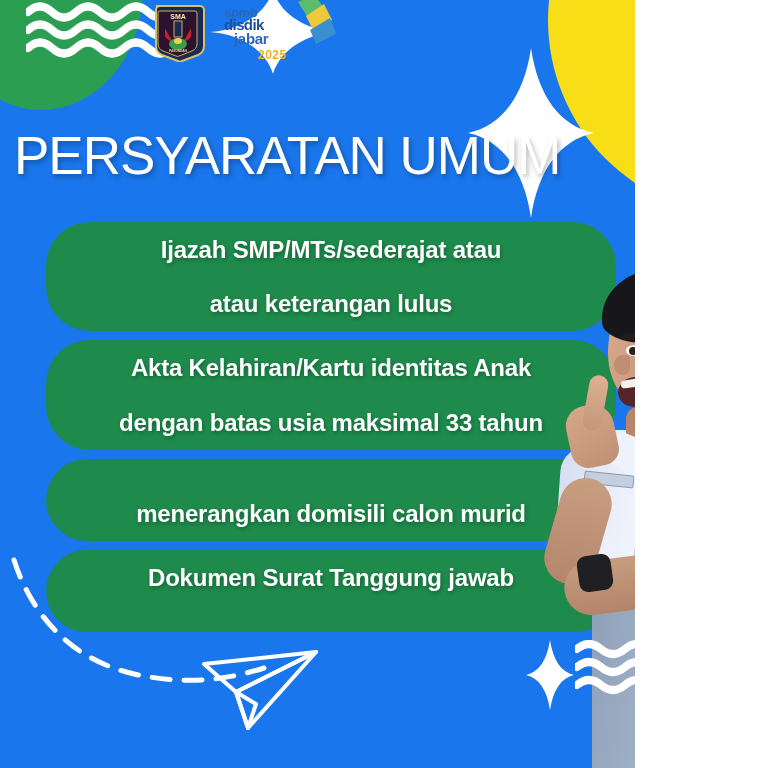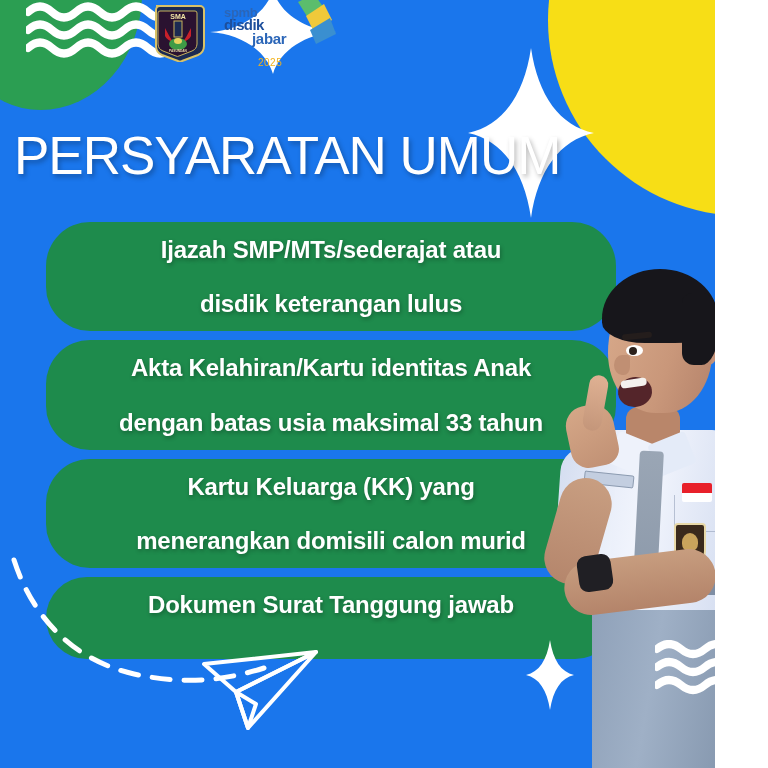--- a/index.html
+++ b/index.html
@@ -3,21 +3,21 @@
 <meta charset="utf-8">
 <style>
   html,body{margin:0;padding:0;}
   body{
     width:768px;height:768px;
     font-family:"Liberation Sans", sans-serif;
     overflow:hidden;
   }
   #poster{
     position:relative;
-    width:715px;height:768px;
+    width:635px;height:768px;
     background:#1a76ec;
     overflow:hidden;
   }
 
   
   .yellow-circle{
     position:absolute;
     left:548px; top:-176px;
     width:392px;height:392px;
     border-radius:50%;
@@ -91,25 +91,25 @@
   .spmb-1{
     font-size:13px;font-weight:bold;color:#2b66b8;
     letter-spacing:-.3px;display:block;
   }
   .spmb-2{
     font-size:15px;font-weight:bold;color:#1d4f9c;
     letter-spacing:-.6px;display:block;margin-top:-2px;
   }
   .spmb-3{
     font-size:15px;font-weight:bold;color:#2b66b8;
-    letter-spacing:-.3px;display:block;margin-top:-1px;margin-left:28px;
+    letter-spacing:-.3px;display:block;margin-top:-1px;margin-left:10px;
   }
   .spmb-4{
-    font-size:10px;font-weight:normal;color:#f2b21c;
-    display:block;margin-top:12px;margin-left:34px;letter-spacing:.5px;
+    font-size:12px;font-weight:bold;color:#f2b21c;
+    display:block;margin-top:3px;margin-left:34px;letter-spacing:.5px;
   }
 
   
   .title{
     position:absolute;
     left:14px; top:125px;
     font-size:53px;
     font-weight:normal;
     color:#ffffff;
     letter-spacing:-1px;
@@ -386,35 +386,35 @@
     </svg>
   </div>
 
   <div class="title">PERSYARATAN UMUM</div>
 
   <div class="pill-list">
 
     <div class="pill">
       <span>
         <span>Ijazah SMP/MTs/sederajat atau</span><br>
-        <span>disdik keterangan lulus</span>
+        <span>atau keterangan lulus</span>
       </span>
     </div>
 
     <div class="pill">
       <span>
         <span>Akta Kelahiran/Kartu identitas Anak</span><br>
         <span>dengan batas usia maksimal 33 tahun</span>
       </span>
     </div>
 
 
     <div class="pill">
       <span>
-        <span>Kartu Keluarga (KK) yang</span><br>
+        <br>
         <span>menerangkan domisili calon murid</span>
       </span>
     </div>
 
     <div class="pill">
       <span>
         <span>Dokumen Surat Tanggung jawab</span><br>
       </span>
     </div>
   </div>

